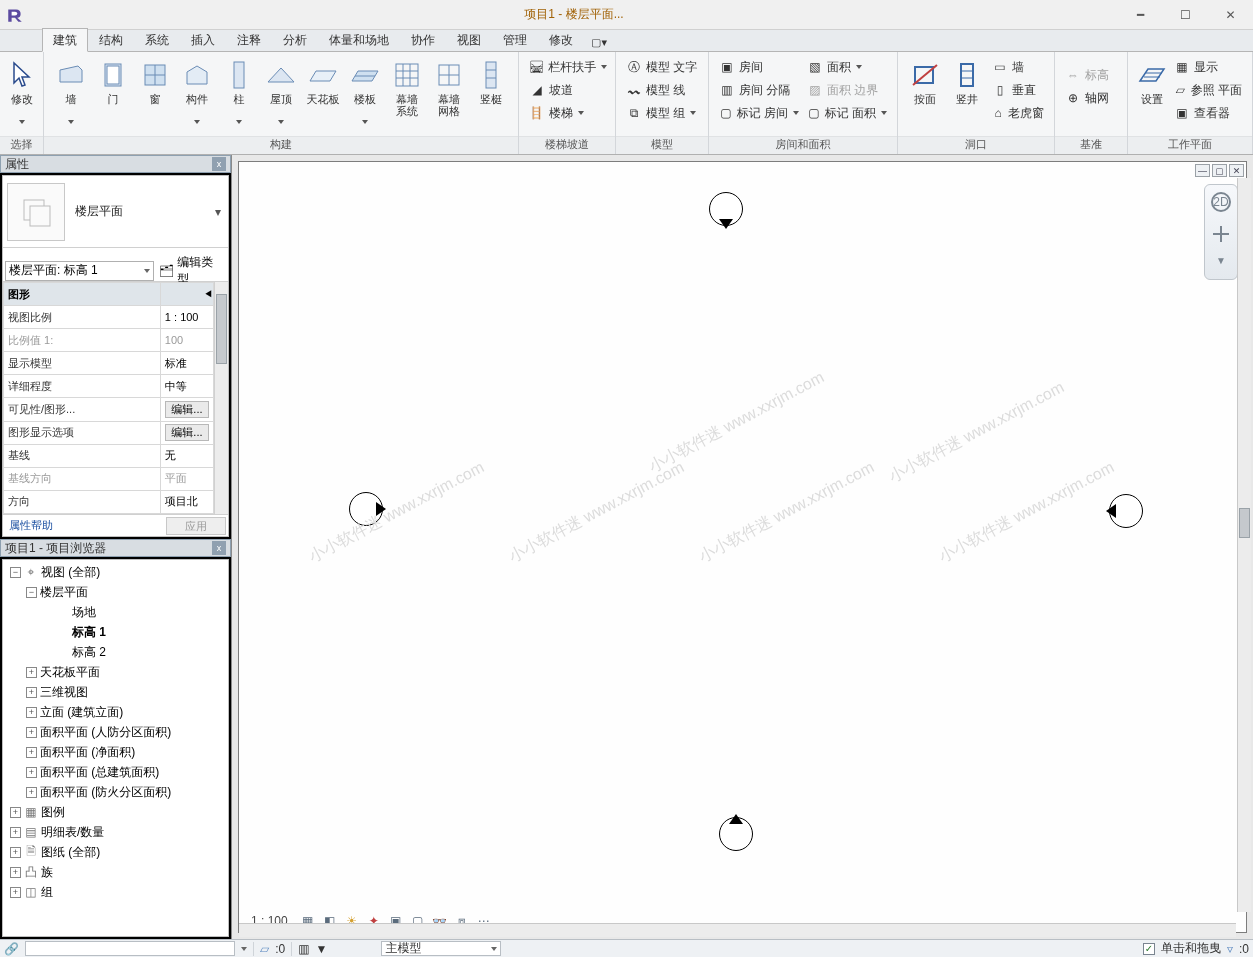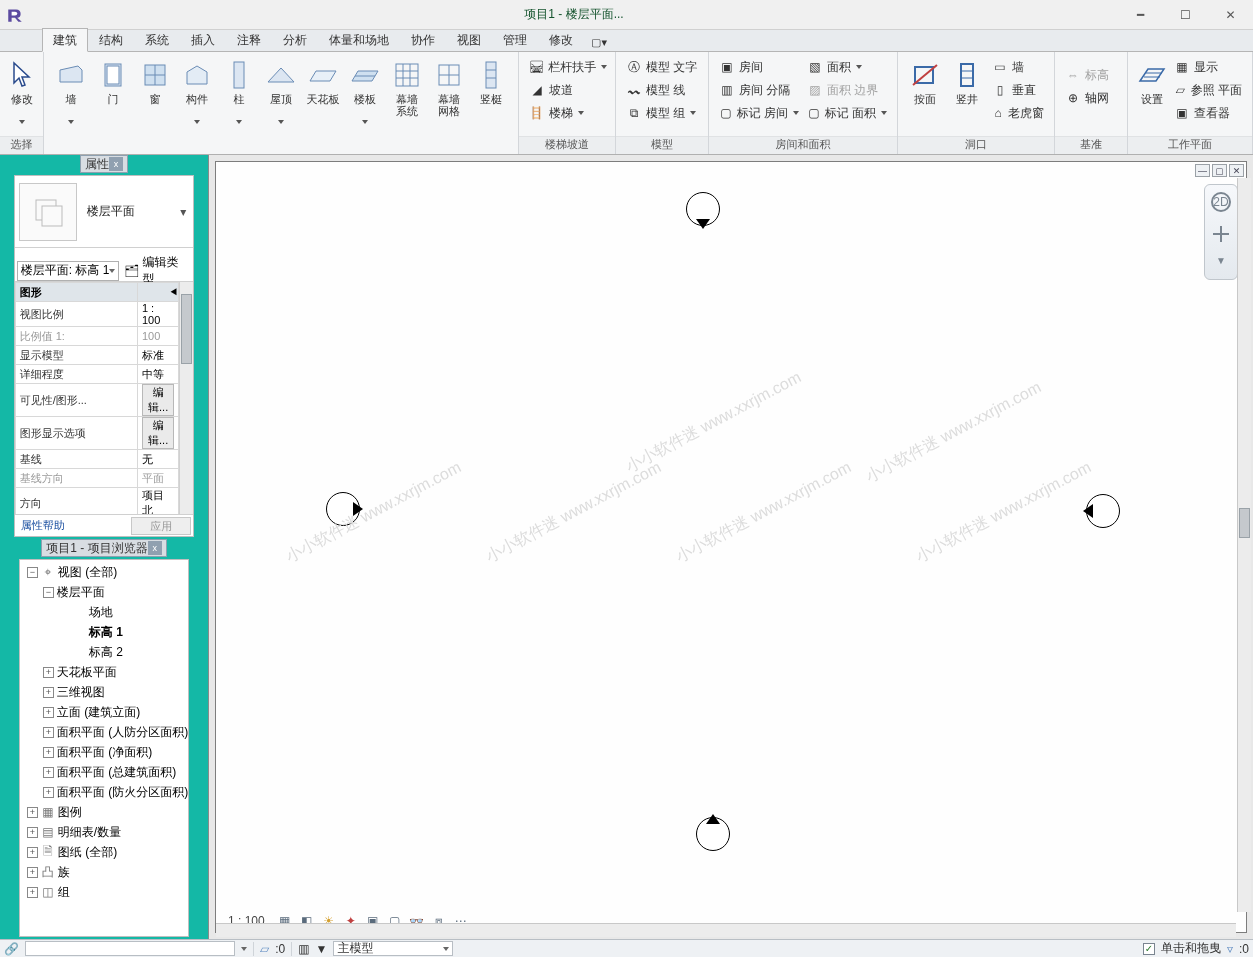--- a/index.html
+++ b/index.html
@@ -1,20 +1,20 @@
 <!DOCTYPE html>
 <html><head>
 <meta charset="utf-8">
 <style>
 * { box-sizing:border-box; margin:0; padding:0; font-family:"Microsoft YaHei","Segoe UI",Arial,sans-serif; font-size:12px; }
 html,body { width:1253px; height:957px; overflow:hidden; background:#fff; }
 .titlebar { height:30px; background:#f0f0f0; display:flex; align-items:center; border-bottom:1px solid #d0d0d0; }
 .titlebar .app-icon { width:30px; height:30px; display:flex; align-items:center; justify-content:center; }
 .titlebar .app-icon svg { width:18px; height:18px; }
-.titlebar .title { flex:1; text-align:center; color:#14532d; }
+.titlebar .title { flex:1; text-align:center; color:#a16207; }
 .titlebar .win-btns { display:flex; }
 .titlebar .win-btn { width:45px; height:30px; display:flex; align-items:center; justify-content:center; color:#555; }
 .tabs { height:22px; background:#e8ebee; display:flex; align-items:flex-end; border-bottom:1px solid #b5b5b5; padding-left:42px; }
 .tab { padding:3px 10px 2px; color:#333; border:1px solid transparent; position:relative; top:1px; }
 .tab.active { background:#f5f6f7; border:1px solid #b5b5b5; border-bottom:1px solid #f5f6f7; }
 .tab.extra { font-size:11px; padding:2px 6px; }
 .ribbon { background:#f5f6f7; border-bottom:1px solid #b0b0b0; display:flex; height:103px; }
 .rgroup { border-right:1px solid #d3d6da; display:flex; flex-direction:column; }
 .rgroup .body { flex:1; display:flex; align-items:flex-start; padding:4px 6px 0; }
 .rgroup .label { height:18px; text-align:center; font-size:11px; color:#555; background:#eceef0; border-top:1px solid #e0e2e4; }
@@ -22,21 +22,21 @@
 .bigbtn.mod { width:40px; }
 .bigbtn .ico { width:32px; height:32px; display:flex; align-items:center; justify-content:center; }
 .bigbtn .lbl { font-size:11px; color:#333; text-align:center; line-height:12px; min-height:24px; }
 .bigbtn.drop::after { content:""; width:0; height:0; border-left:3px solid transparent; border-right:3px solid transparent; border-top:4px solid #555; margin-top:1px; }
 .splitcol { display:flex; flex-direction:column; gap:1px;}
 .smallbtn { display:flex; align-items:center; height:22px; padding:0 4px; gap:4px; font-size:11px; color:#333; white-space:nowrap; }
 .smallbtn.dim { color:#a2a2a2; }
 .smallbtn .si { width:16px; height:16px; display:inline-flex; align-items:center; justify-content:center; }
 .smallbtn .dd { width:0; height:0; border-left:3px solid transparent; border-right:3px solid transparent; border-top:4px solid #555; margin-left:1px;}
 .workspace { display:flex; height:calc(957px - 30px - 22px - 103px - 18px); }
-.leftcol { width:209px; display:flex; flex-direction:column; background:#14b8a6; border-right:1px solid #8a8a8a;align-items:center; }
+.leftcol { width:232px; display:flex; flex-direction:column; background:#000000; border-right:1px solid #8a8a8a; }
 .panel-head { height:18px; background:#d8dde2; border:1px solid #8ea0b0; display:flex; align-items:center; padding:0 4px; font-size:11px; color:#333; }
 .panel-head .sp { flex:1; }
 .panel-head .x { width:14px; height:14px; background:#90a0b0; display:flex; align-items:center; justify-content:center; color:#fff; font-size:9px; }
 .props { flex:0 0 362px; background:#fff; border:1px solid #bfbfbf; margin:2px; display:flex; flex-direction:column; overflow:hidden; }
 .props .typebox { height:72px; border-bottom:1px solid #d0d0d0; display:flex; align-items:center; gap:10px; padding:4px;}
 .props .typebox .thumb { width:58px; height:58px; border:1px solid #c8c8c8; background:#fafafa; display:flex; align-items:center; justify-content:center;}
 .props .typebox .tname{ font-size:12px; color:#222; flex:1;}
 .props .typebox .tdd{ width:12px; text-align:center; color:#555;}
 .props .selrow { height:22px; display:flex; align-items:center; border-bottom:1px solid #d0d0d0;margin-top:12px; }
 .props .selrow .sel { flex:1; height:20px; border:1px solid #b0b0b0; margin:1px 2px; padding:1px 3px; font-size:11px; display:flex; align-items:center;}
@@ -81,21 +81,21 @@
 .viewbar .scale{ padding:0 6px;}
 .viewbar .vb-ico{ width:16px; height:16px; display:inline-flex; align-items:center; justify-content:center; color:#5a6b7c;}
 .cvs-scroll-v{position:absolute; right:-5px; top:16px; bottom:20px; width:14px; background:#ececec; border-left:1px solid #c8c8c8;}
 .cvs-scroll-v .th{position:absolute; left:1px; right:1px; top:45%; height:30px; background:#c5c9cd; border:1px solid #9aa2a8;}
 .cvs-scroll-h{position:absolute; left:0; right:10px; bottom:-5px; height:14px; background:#ececec; border-top:1px solid #c8c8c8;}
 
 .statusbar{ height:18px; background:#eef1f4; border-top:1px solid #b8bec4; display:flex; align-items:center; font-size:11px; color:#333; padding:0 4px; gap:6px;}
 .statusbar .hint{ flex:0 0 auto; max-width:410px; white-space:nowrap; overflow:hidden;}
 .statusbar .sbox{ height:15px; border:1px solid #b8bec4; background:#fff; width:210px; }
 .statusbar .sep{ width:1px; height:14px; background:#cfd4d9;}
-.statusbar .mosel{ height:15px; border:1px solid #b8bec4; background:#fff; width:120px; padding:0 3px; display:flex; align-items:center; gap:4px;}
+.statusbar .mosel{ height:15px; border:1px solid #b8bec4; background:#fff; width:120px; padding:0 3px; display:flex; align-items:center; gap:4px;margin-left:48px;}
 .statusbar .sp{flex:1;}
 .dd{ width:0; height:0; border-left:3px solid transparent; border-right:3px solid transparent; border-top:4px solid #666;}
 
 
 .ico svg, .si svg { display:block; }
 .chk{width:12px;height:12px;border:1px solid #7a8590;display:inline-flex;align-items:center;justify-content:center;background:#fff;}
 .chk.on::after{content:"✓";font-size:10px;color:#2a7a2a;line-height:10px;}
 </style>
 </head>
 <body>
@@ -242,20 +242,21 @@
           <div class="ico">
             <svg width="20" height="30">
               <rect x="5" y="2" width="10" height="26" fill="#dce6f2" stroke="#6a8cb5"></rect>
               <line x1="5" y1="10" x2="15" y2="10" stroke="#6a8cb5"></line>
               <line x1="5" y1="18" x2="15" y2="18" stroke="#6a8cb5"></line>
             </svg>
           </div>
           <div class="lbl">竖梃</div>
         </div>
       </div>
+    <div class="label">构建</div>
   </div>
 
   <div class="rgroup">
     <div class="body">
         <div class="splitcol" style="width:84px">
       <div class="smallbtn">
             <span class="si">🛤</span>
             <span>栏杆扶手</span>
             <span class="dd"></span>
           </div>

